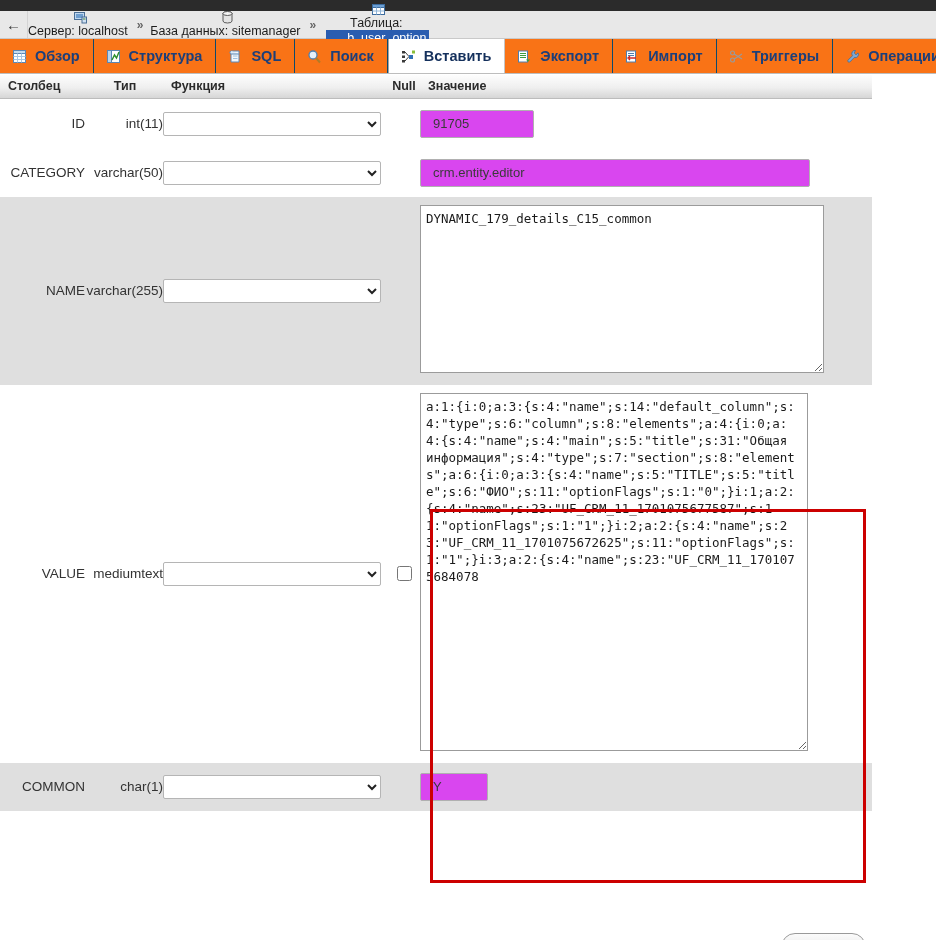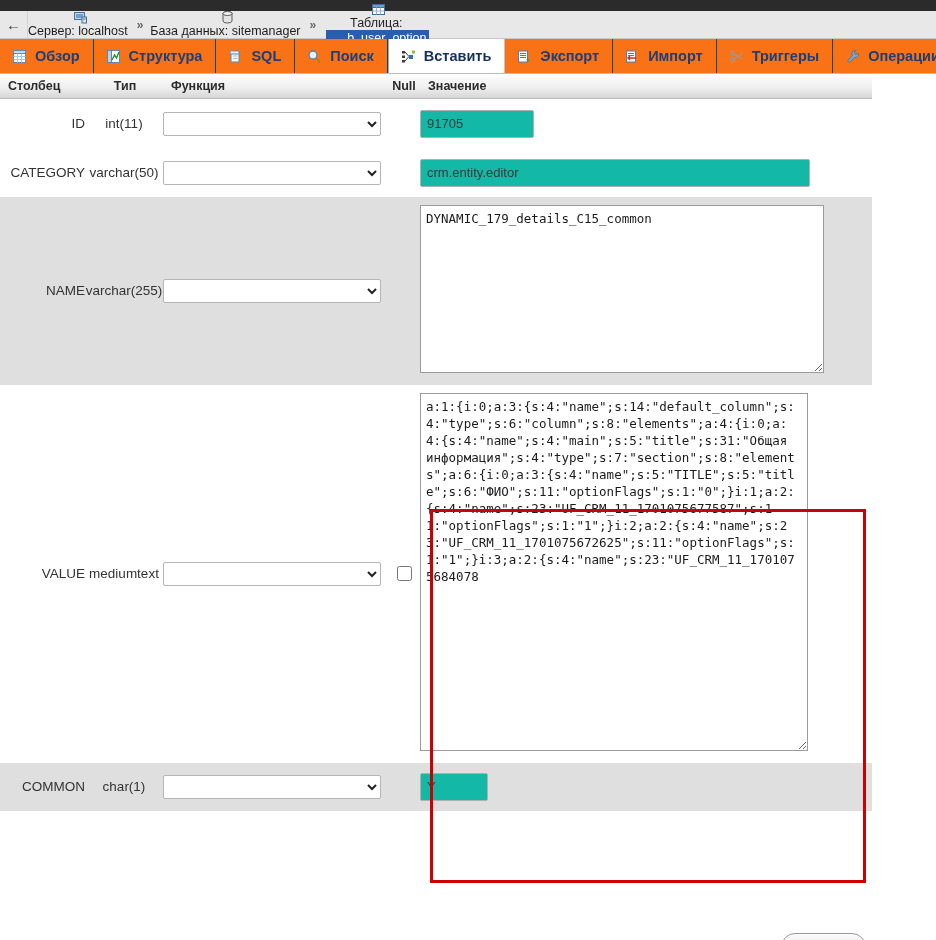--- a/index.html
+++ b/index.html
@@ -115,21 +115,21 @@
 
   td.c-name {
     text-align: right;
     padding-right: 9px;
     color: #3c3c3c;
     font-size: 13.5px;
     white-space: nowrap;
     margin-left: 19px;
   }
   td.c-type {
-    text-align: center;
+    text-align: right;
     padding-left: 4px;
     color: #3c3c3c;
     font-size: 13px;
     white-space: nowrap;
   }
   td.c-func { padding-left: 8px; }
   td.c-null { text-align: center; }
   td.c-val  { padding-left: 8px; }
 
   select.func-select {
@@ -140,23 +140,23 @@
     background: #ffffff;
     color: #222;
     border-radius: 2px;
     padding-left: 4px;
   }
   input.val-input {
     height: 28px;
     font-size: 13px;
     font-family: "Liberation Sans", sans-serif;
     border: 1px solid #b0b0b0;
-    background: #14b8a6;
+    background: #d946ef;
     color: #3a3a3a;
-    padding: 2px 6px;
+    padding: 2px 12px;
     border-radius: 2px;
   }
   input.w-id      { width: 114px; }
   input.w-userid  { width: 114px; }
   input.w-cat     { width: 390px; }
   input.w-common  { width: 68px; }
 
   textarea.val-area {
     font-family: "DejaVu Sans Mono", monospace;
     font-size: 12.5px;

